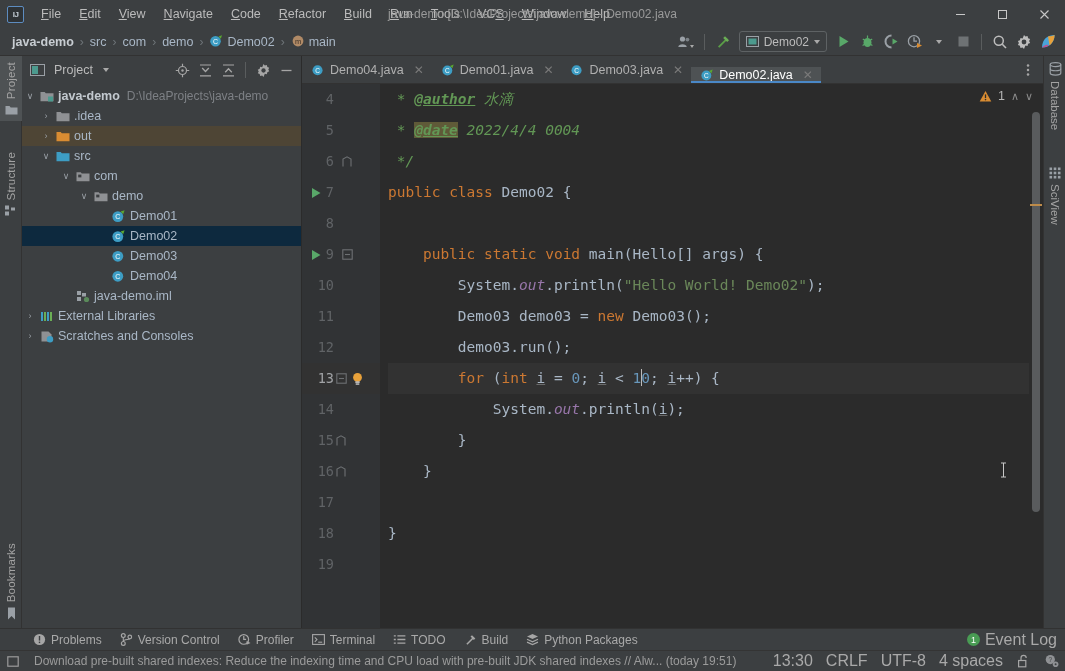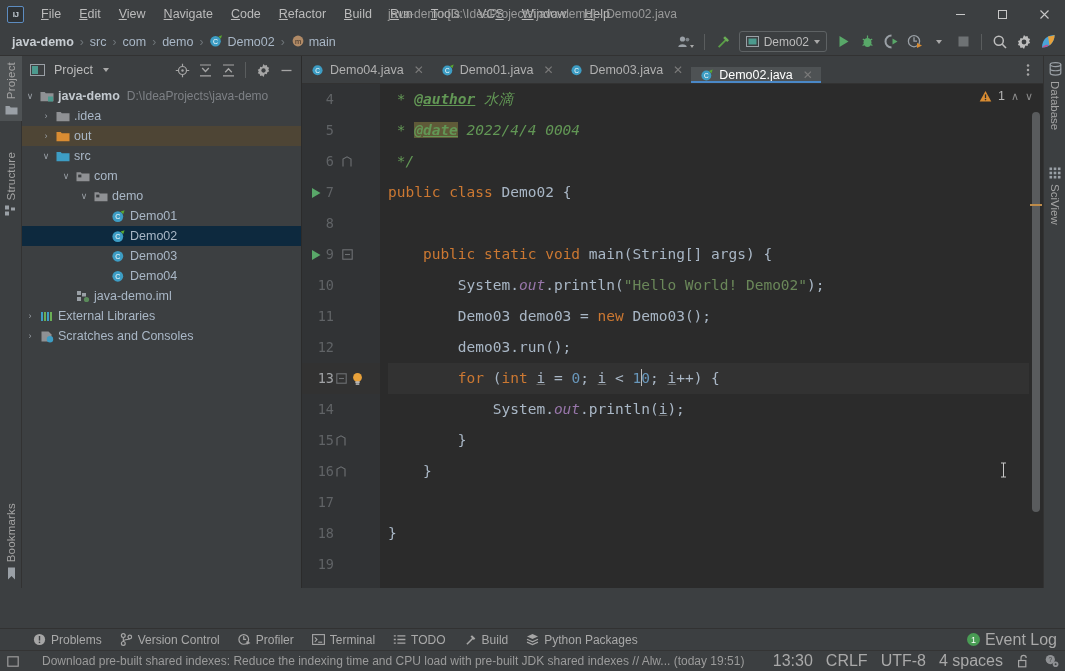--- a/index.html
+++ b/index.html
@@ -194,35 +194,35 @@
     position: absolute; left: 0; width: 22px; display: flex; flex-direction: column;
     align-items: center; gap: 5px; padding: 6px 0; color: #a3a3a3; font-size: 11.5px;
   }
   .rrail-tab span.lbl {
     writing-mode: vertical-rl; text-orientation: mixed; white-space: nowrap;
   }
 
   
   .toolwin {
     height: 22px; flex: 0 0 22px; background: #3c3f41; display: flex; align-items: center;
-    border-top: 1px solid #323232; padding-left: 24px; gap: 0; margin-top: 40px;
+    border-top: 1px solid #323232; padding-left: 24px; gap: 0;
   }
   .tw-item {
     display: flex; align-items: center; gap: 5px; color: #a9a9a9; font-size: 12px;
     padding: 2px 9px; white-space: nowrap;
   }
   .tw-right { margin-left: auto; display: flex; align-items: center; padding-right: 8px; }
   .badge-green {
     width: 13px; height: 13px; border-radius: 50%; background: #499c54; color: #fff;
     font-size: 9px; display: flex; align-items: center; justify-content: center; margin-right: 5px;
   }
 
   .statusbar {
     height: 21px; flex: 0 0 21px; background: #3c3f41; display: flex; align-items: center;
-    padding: 0 6px; gap: 16px; border-top: 1px solid #343434;
+    padding: 0 6px; gap: 8px; border-top: 1px solid #343434;
   }
   .sb-msg { color: #9b9b9b; font-size: 12px; white-space: nowrap; overflow: hidden; }
   .sb-right { margin-left: auto; display: flex; align-items: center; gap: 13px; padding-left: 12px; }
   .sb-item { color: #a9a9a9; font-size: 16px; white-space: nowrap; }
   .sb-ico { width: 15px; height: 15px; display: flex; align-items: center; justify-content: center; }
 
   svg { display: block; }
 </style>
 </head>
 <body>
@@ -773,21 +773,21 @@
               <span class="g-num">19</span>
             </div>
         </div>
 
         <div class="code">
           <div class="c-row"><span class="cmt"> * </span><span class="tag">@author</span><span class="cmt"> </span><span class="cmt">水滴</span></div>
           <div class="c-row"><span class="cmt"> * </span><span class="tag tag-hl">@date</span><span class="cmt"> </span><span class="cmt">2022/4/4 0004</span></div>
           <div class="c-row"><span class="cmt"> */</span></div>
           <div class="c-row"><span class="kw">public</span> <span class="kw">class</span> <span class="cls">Demo02</span> {</div>
           <div class="c-row"></div>
-          <div class="c-row">    <span class="kw">public</span> <span class="kw">static</span> <span class="kw">void</span> <span>main</span>(<span>String[] args</span>) {</div>
+          <div class="c-row">    <span class="kw">public</span> <span class="kw">static</span> <span class="kw">void</span> <span>main</span>(<span>Hello[] args</span>) {</div>
           <div class="c-row">        <span>System.</span><span class="fld">out</span><span>.println(</span><span class="str">"Hello World! Demo02"</span>);</div>
           <div class="c-row">        <span class="cls">Demo03</span> demo03 = <span class="kw">new</span> <span class="cls">Demo03</span>();</div>
           <div class="c-row">        demo03.run();</div>
           <div class="c-row cur">        <span class="kw">for</span> (<span class="kw">int</span> <span class="ident-u">i</span> = <span class="num">0</span>; <span class="ident-u">i</span> &lt; <span class="num">1</span><span class="caret"></span><span class="num">0</span>; <span class="ident-u">i</span>++) {</div>
           <div class="c-row">            <span>System.</span><span class="fld">out</span><span>.println(</span><span class="ident-u">i</span>);</div>
           <div class="c-row">        }</div>
           <div class="c-row">    }</div>
           <div class="c-row"></div>
           <div class="c-row"><span>}</span></div>
           <div class="c-row"></div>

